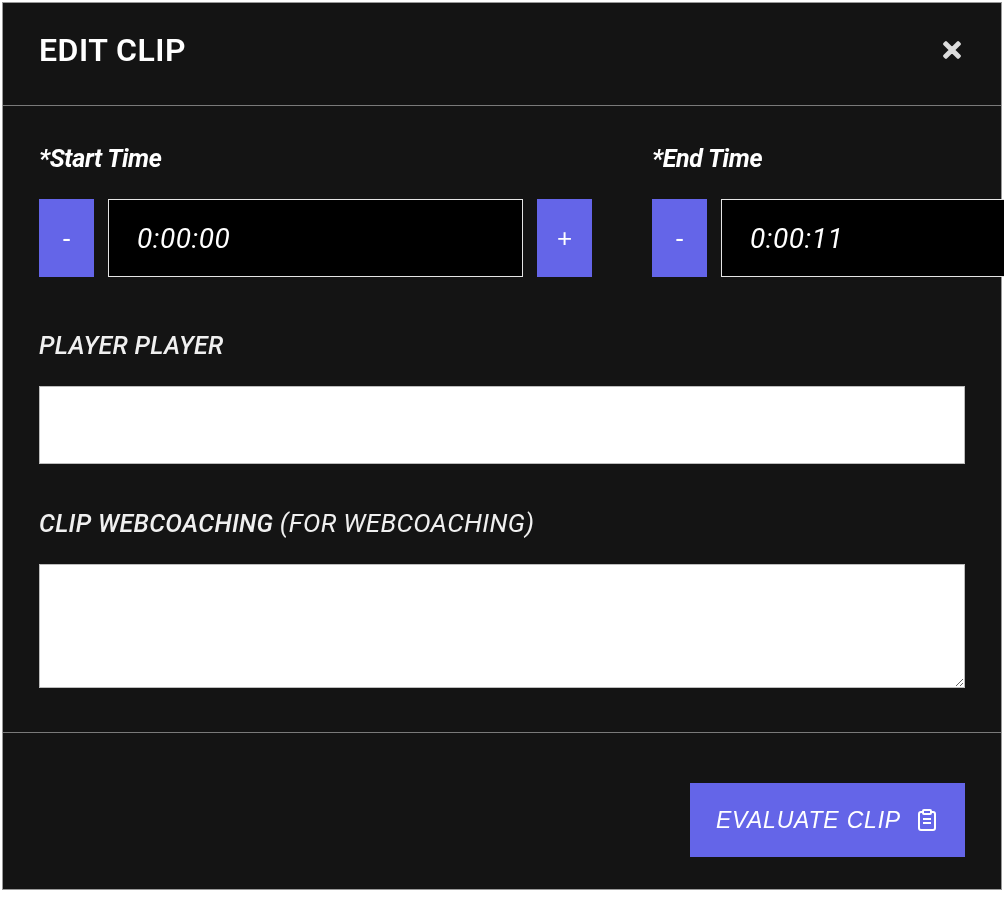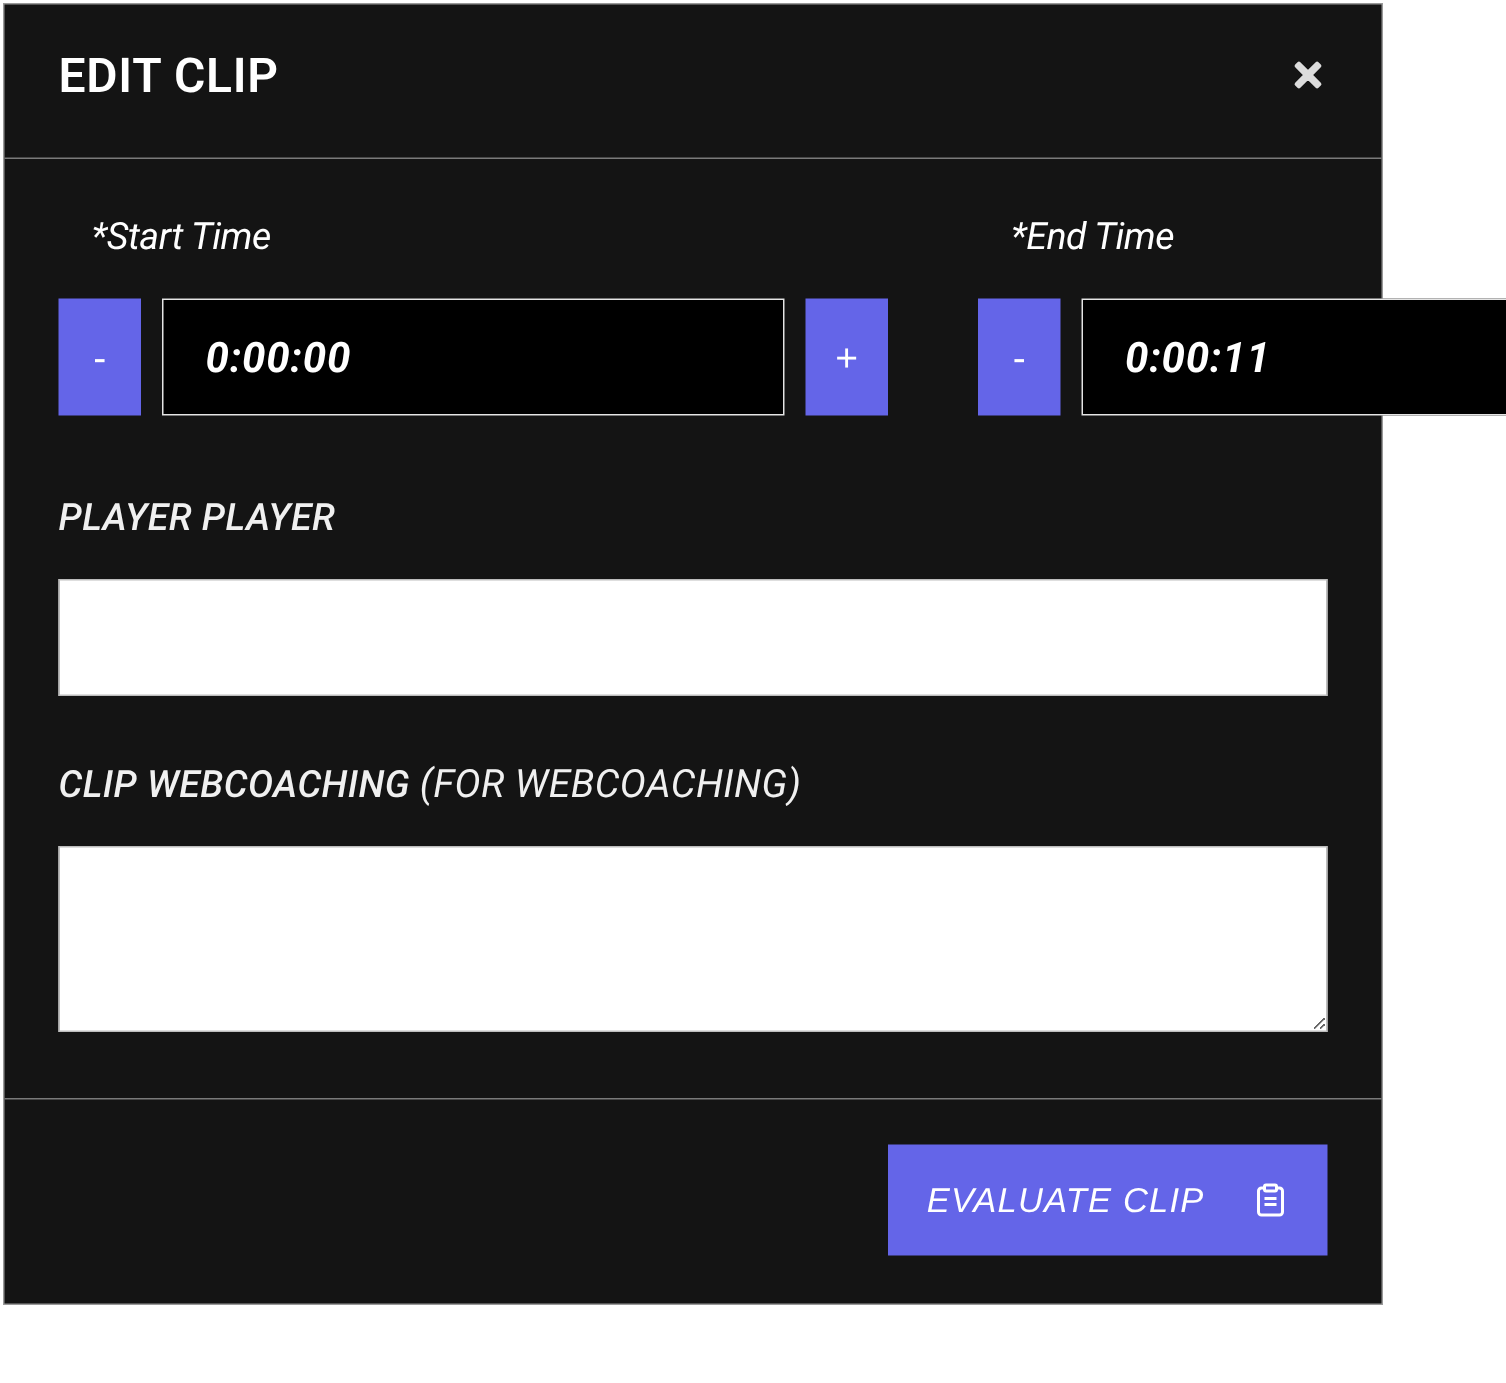--- a/index.html
+++ b/index.html
@@ -2,21 +2,21 @@
 <html><head>
 <meta charset="utf-8">
 <style>
   * { box-sizing: border-box; margin: 0; padding: 0; }
   body {
     background: #fff;
     font-family: -apple-system, "Segoe UI", Roboto, "Helvetica Neue", Arial, sans-serif;
     padding: 2px;
   }
   .modal {
-    width: 920px;
+    width: 1000px;
     background: #141414;
     border: 1px solid #999;
   }
   .modal-header {
     display: flex;
     justify-content: space-between;
     align-items: center;
     padding: 28px 36px 36px 36px;
     border-bottom: 1px solid #7a7a7a;
   }
@@ -42,26 +42,25 @@
   }
   .time-row {
     display: flex;
     gap: 60px;
     margin-bottom: 54px;
   }
   .time-group { flex: 0 0 435px; }
   .field-label {
     color: #fff;
     font-size: 25px;
-    font-weight: 400;
+    font-weight: 700;
     display: block;
     margin-bottom: 26px;
     letter-spacing: -0.3px;
     font-style: italic;
-    margin-left: 22px;
   }
   .field-label-upper {
     color: #f0f0f0;
     font-size: 25px;
     font-weight: 500;
     display: block;
     margin-bottom: 26px;
     letter-spacing: 0.3px;
     font-style: italic;
   }
@@ -90,21 +89,20 @@
   .time-input {
     flex: 1;
     background: #000;
     border: 1px solid #e5e5e5;
     color: #fff;
     font-size: 28px;
     padding: 0 28px;
     font-family: inherit;
     font-style: italic;
     letter-spacing: 0.5px;
-    font-weight: bold;
   }
   .text-input {
     width: 100%;
     height: 78px;
     background: #fff;
     border: 1px solid #bdbdbd;
     font-size: 22px;
     padding: 0 18px;
     font-family: inherit;
   }
@@ -132,22 +130,23 @@
     border: none;
     color: #fff;
     font-size: 23px;
     font-weight: 500;
     letter-spacing: 0.8px;
     padding: 0 26px;
     height: 74px;
     cursor: pointer;
     display: flex;
     align-items: center;
-    gap: 32px;
-    font-style: italic;
+    gap: 14px;
+    font-style: italic;
+    margin-top: 20px;
   }
   .action-btn svg { width: 24px; height: 24px; }
 </style>
 </head>
 <body>
 
 <div class="modal">
 
   <div class="modal-header">
     <div class="modal-title">EDIT CLIP</div>

